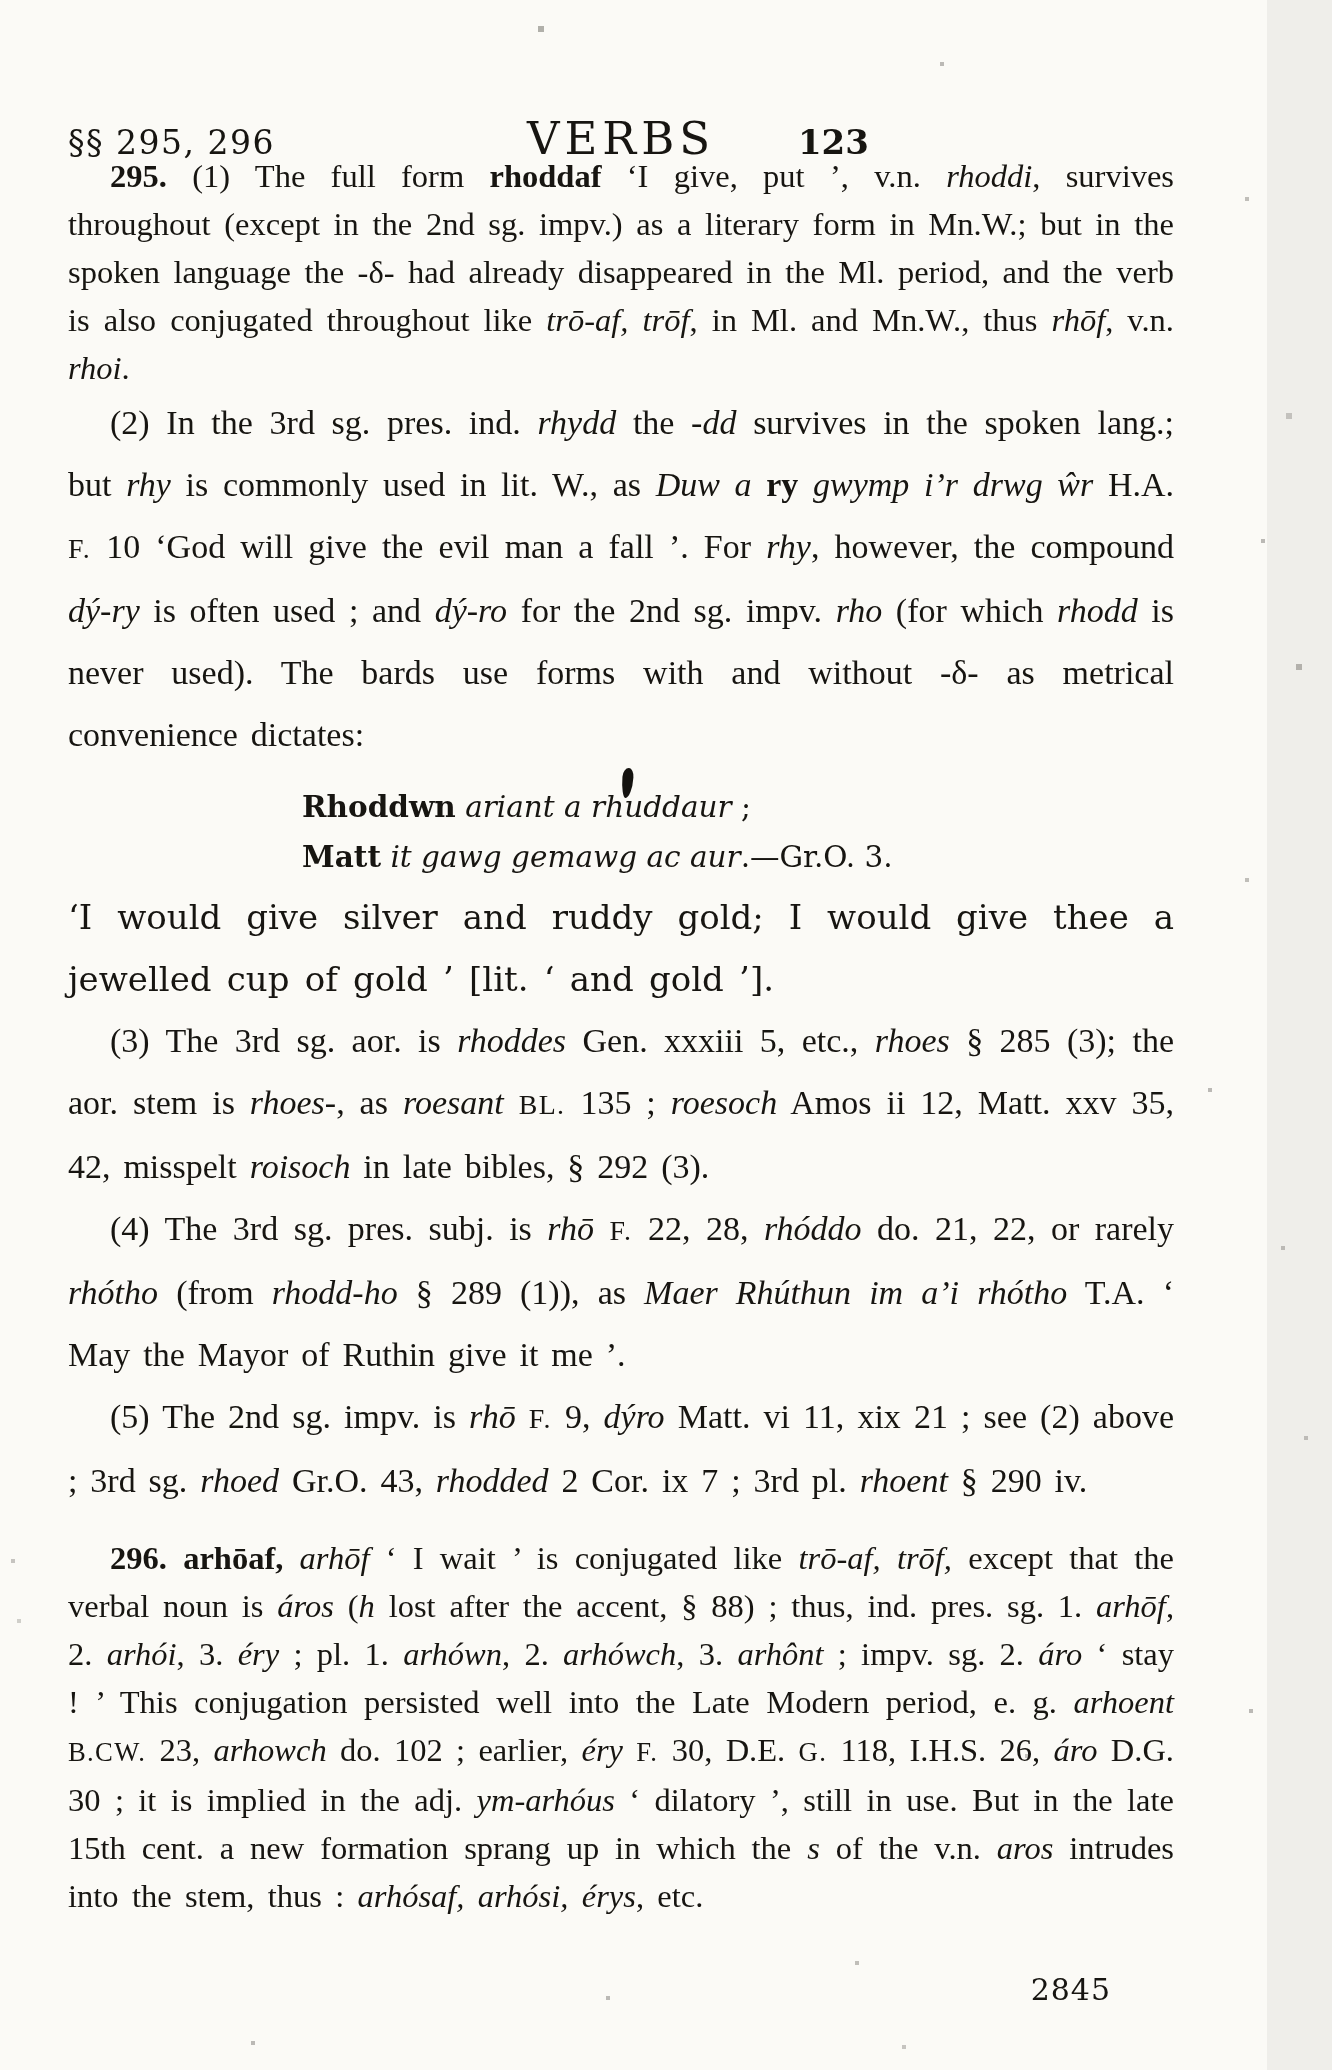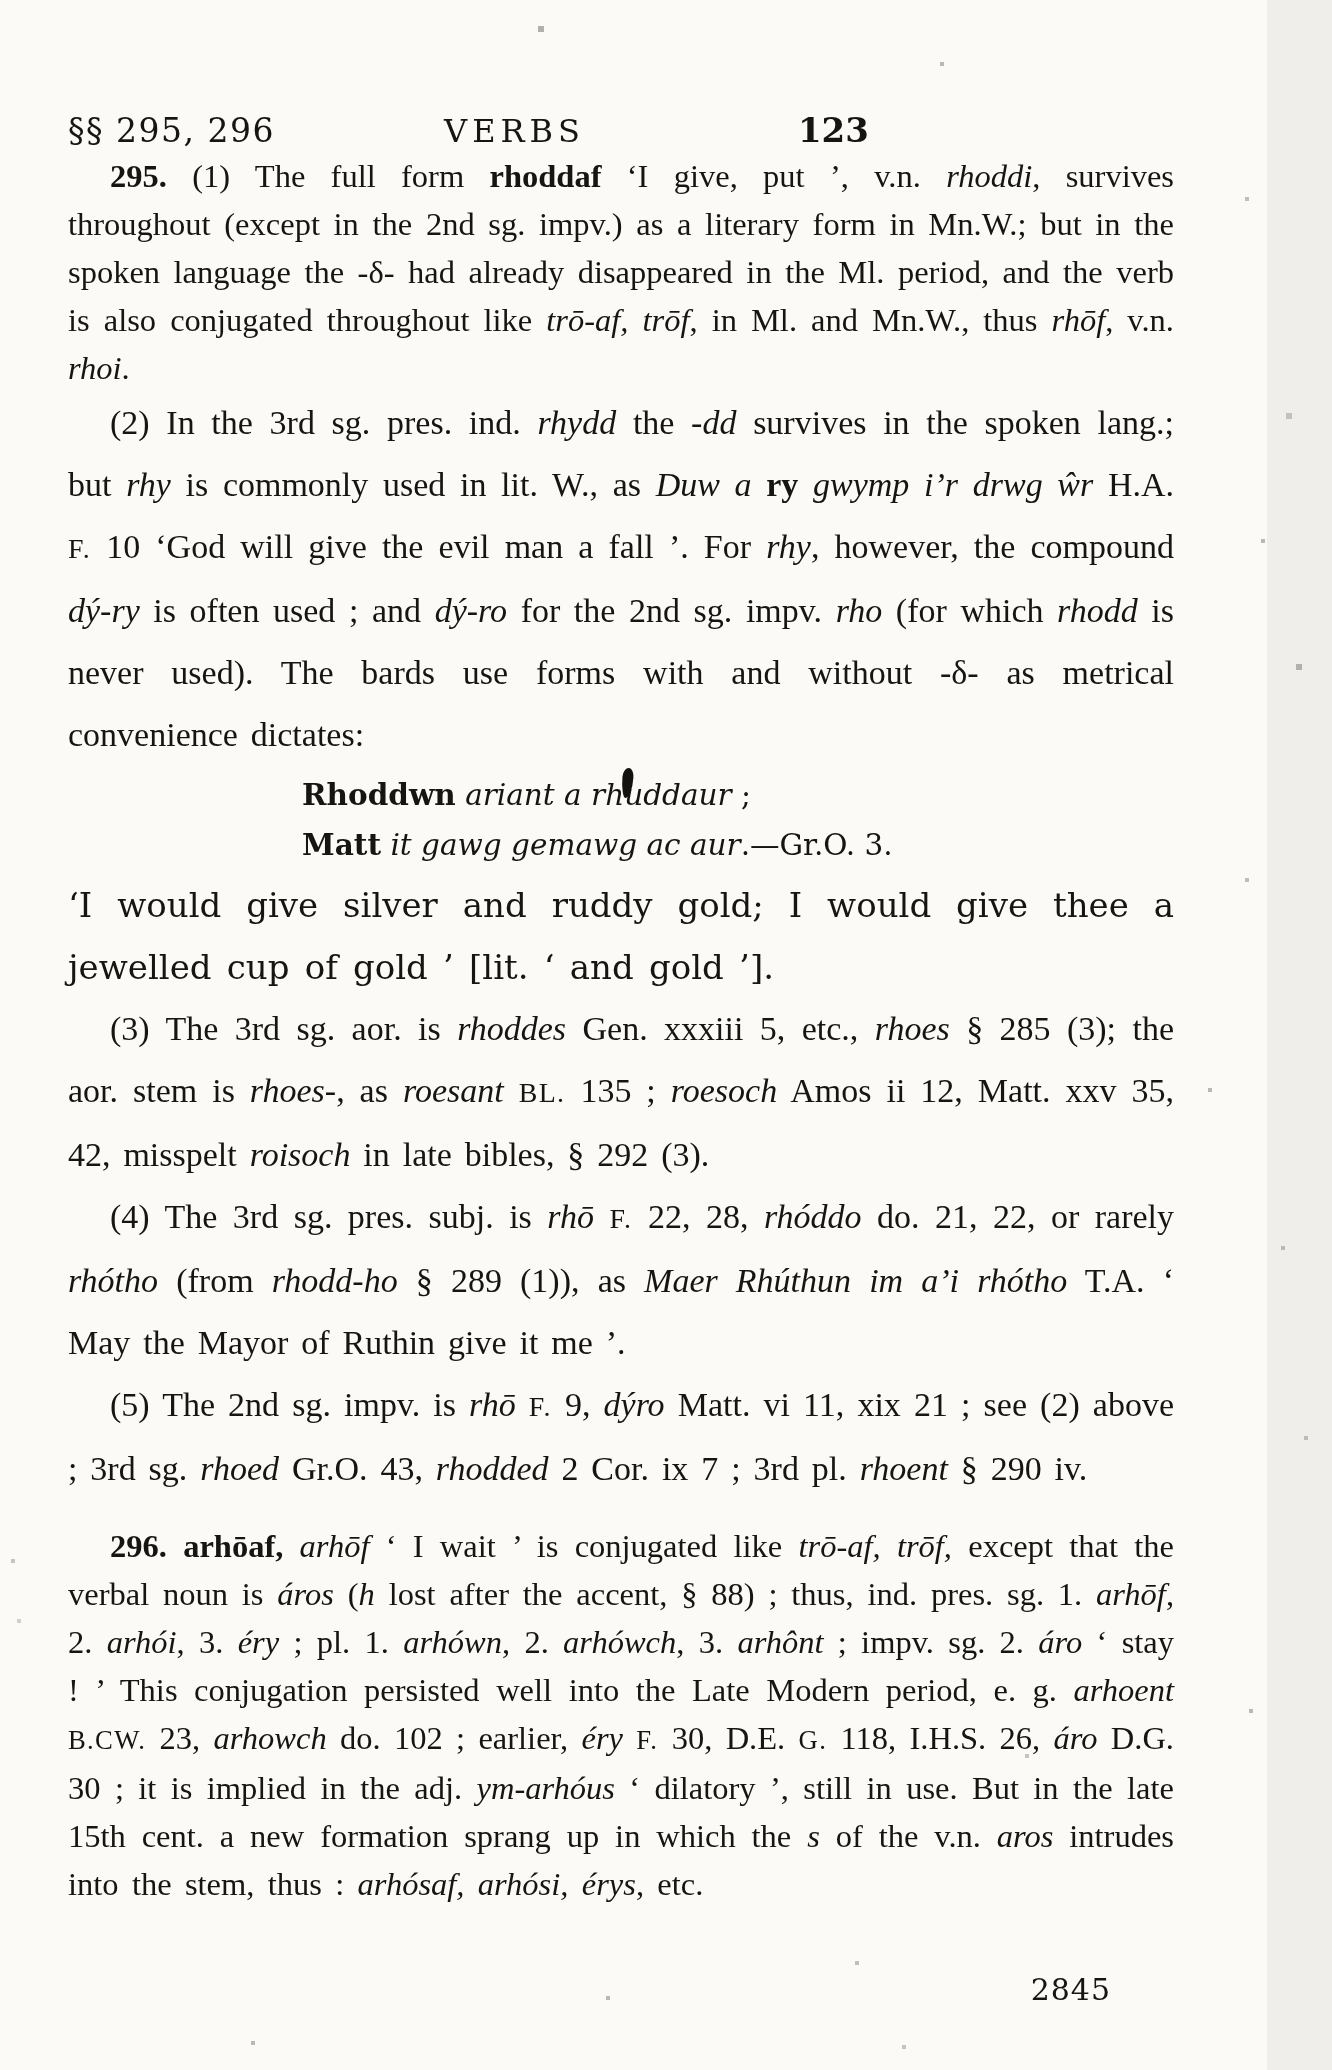--- a/index.html
+++ b/index.html
@@ -11,33 +11,33 @@
   .page {
     position: relative; width: 1267px; height: 2070px;
     background: #fbfaf6; color: #171511;
     -webkit-font-smoothing: antialiased;
   }
   .page-header {
     position: absolute; top: 88px; left: 68px; width: 1106px;
     display: flex; align-items: baseline;
   }
   .hdr-sec   { width: 34%; font-size: 33px; letter-spacing: 1.5px; }
-  .hdr-title { width: 32%; font-size: 32px; letter-spacing: 5px; margin-top: 24px; }
+  .hdr-title { width: 32%; text-align: center; font-size: 45px; letter-spacing: 5px; margin-top: 24px; }
   .hdr-page  { width: 34%; font-size: 34px; font-weight: bold; }
 
   .text-body {
     position: absolute; top: 152px; left: 68px; width: 1106px;
   }
   .text-body p { margin: 0; text-align: justify; }
   p.main { font-size: 32.5px; line-height: 48px; word-spacing: 0.16em; }
   p.note { font-size: 34px;   line-height: 62px; word-spacing: 0.13em; }
   p.indent { text-indent: 42px; font-family: Liberation Serif, serif; }
   p.space-before { margin-top: 22px; }
 
-  .verse { margin: 4px 0 4px 234px; font-size: 29.5px; line-height: 49px; }
+  .verse { margin: 16px 0 4px 234px; font-size: 29.5px; line-height: 49px; }
   .verse-line { white-space: nowrap; }
 
   .i  { font-style: italic; }
   .b  { font-weight: bold; }
   .sc { font-size: 0.82em; letter-spacing: 0.05em; }
 
   .footer-num {
     position: absolute; top: 1972px; right: 156px;
     font-size: 30px; letter-spacing: 1px;
   }

